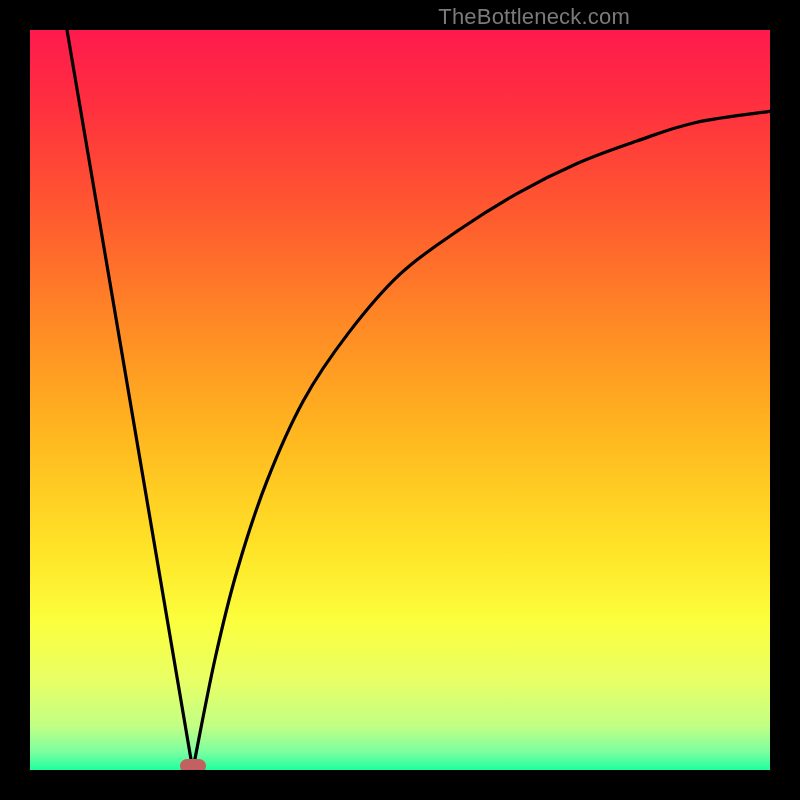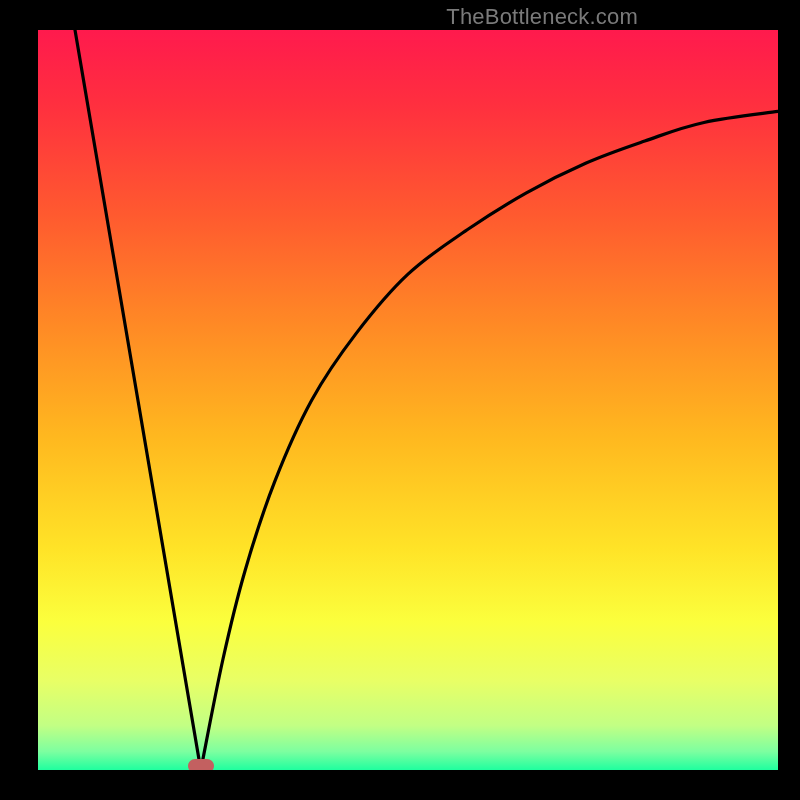--- a/index.html
+++ b/index.html
@@ -10,21 +10,20 @@
     background: #000;
     overflow: hidden;
   }
   .frame {
     position: absolute;
     left: 0;
     top: 0;
     width: 660px;
     height: 800px;
     background: #000;
-    margin-left: 8px;
   }
   .plot-area {
     position: absolute;
     left: 30px;
     top: 30px;
     width: 740px;
     height: 740px;
     overflow: hidden;
   }
   .gradient {

